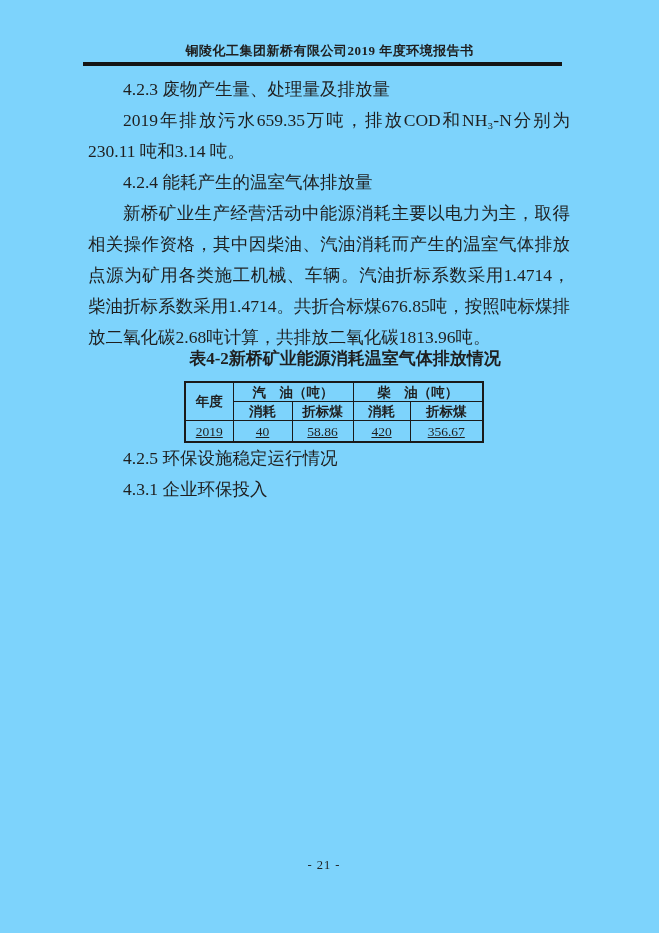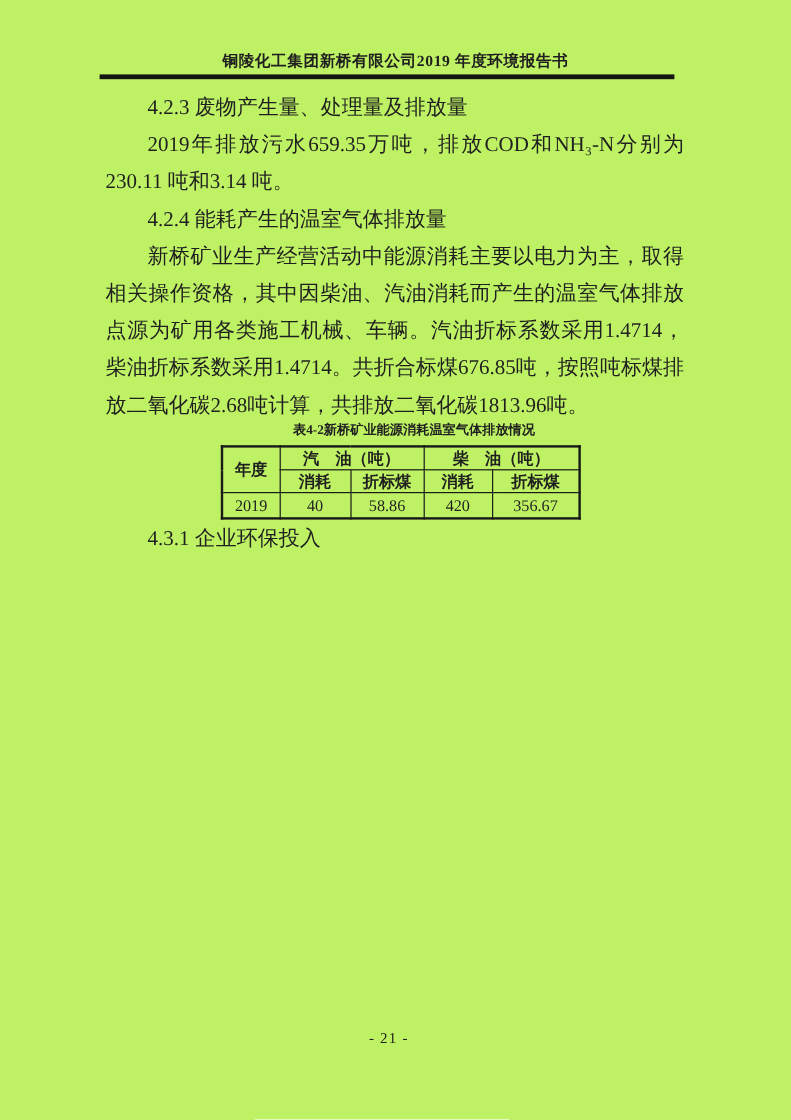--- a/index.html
+++ b/index.html
@@ -4,21 +4,21 @@
 <style>
   html, body {
     margin: 0;
     padding: 0;
     background: #ffffff;
   }
   .page {
     position: relative;
     width: 659px;
     height: 933px;
-    background: #bef264;
+    background: #7dd3fc;
     overflow: hidden;
     font-family: "Liberation Serif", "DejaVu Serif", serif;
     color: #1f1f1f;
   }
   .header-title {
     position: absolute;
     top: 42px;
     left: 0;
     width: 659px;
     text-align: center;
@@ -49,41 +49,41 @@
     margin: 0;
     text-indent: 2em;
   }
   .body-flow p.noindent { text-indent: 0; }
   .body-flow p.bold { font-weight: bold; }
   .table-caption {
     margin-top: -4px;
     padding-left: 32px;
     text-align: center;
     text-indent: 0;
-    font-size: 11px;
+    font-size: 17px;
     font-weight: bold;
     line-height: 20px;
   }
   table.data-table {
     border-collapse: collapse;
     table-layout: fixed;
-    margin: 2px 0 0 96px;
+    margin: 12px 0 0 96px;
     border: 2px solid #1a1a1a;
   }
   table.data-table th,
   table.data-table td {
     border: 1.5px solid #1a1a1a;
     padding: 0;
     text-align: center;
     font-size: 13.5px;
     overflow: hidden;
     white-space: nowrap;
   }
   table.data-table th { font-weight: 600; line-height: 17px; height: 18px; }
-  table.data-table td { font-weight: normal; line-height: 19px; height: 20px; }
+  table.data-table td { font-weight: normal; line-height: 19px; height: 20px; text-decoration: underline; }
   table.data-table th.year-cell { font-weight: 600; }
   .footer-pagenum {
     position: absolute;
     top: 858px;
     left: 0;
     width: 648px;
     text-align: center;
     font-size: 12.5px;
     letter-spacing: 1px;
   }
@@ -136,20 +136,21 @@
         <tr>
           <td>2019</td>
           <td>40</td>
           <td>58.86</td>
           <td>420</td>
           <td>356.67</td>
         </tr>
       </tbody>
     </table>
 
+    <p>4.2.5 环保设施稳定运行情况</p>
 
 
 
     <p>4.3.1 企业环保投入</p>
 
   </div>
 
   <div class="footer-pagenum">- 21 -</div>
 
 </div>

